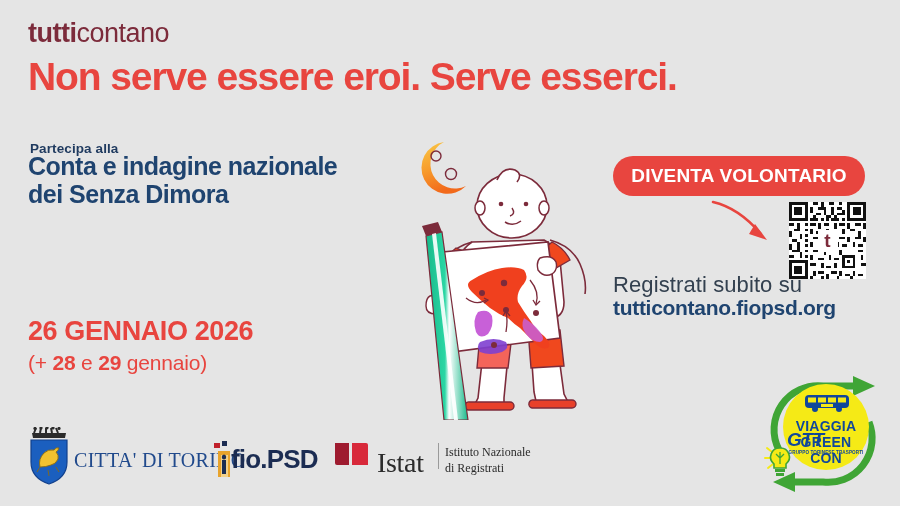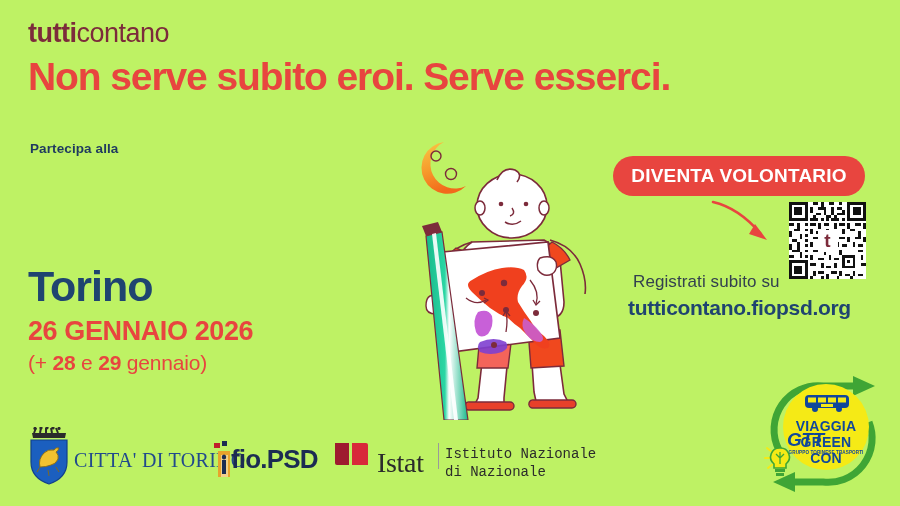--- a/index.html
+++ b/index.html
@@ -7,21 +7,21 @@
     padding: 0;
     background: #ffffff;
   }
   body {
     font-family: "Liberation Sans", sans-serif;
   }
   #poster {
     position: relative;
     width: 900px;
     height: 506px;
-    background: #bef264;
+    background: #e5e5e5;
     overflow: hidden;
   }
 
   
   .brand {
     position: absolute;
     left: 28px;
     top: 20px;
     font-size: 27px;
     letter-spacing: -0.5px;
@@ -153,29 +153,28 @@
     font-size: 19px;
     font-weight: 700;
     color: #7C2B3B;
     line-height: 1;
   }
 
   .register-line {
     position: absolute;
     left: 613px;
     top: 272px;
-    font-size: 17px;
+    font-size: 22px;
     font-weight: 400;
     color: #33404F;
     letter-spacing: 0.1px;
-    margin-left: 20px;
   }
   .register-url {
     position: absolute;
-    left: 628px;
+    left: 613px;
     top: 296px;
     font-size: 21px;
     font-weight: 700;
     color: #1F4470;
     letter-spacing: -0.3px;
     text-decoration: none;
   }
 
   
   .illustration {
@@ -234,22 +233,22 @@
     left: 105px;
     top: 4px;
     width: 1px;
     height: 26px;
     background: #9a9a9a;
   }
   .logo-istat .li-sub {
     position: absolute;
     left: 112px;
     top: 6px;
-    font-family: Liberation Mono, monospace;
-    font-size: 14px;
+    font-family: Liberation Serif, serif;
+    font-size: 12px;
     color: #2B2B2B;
     line-height: 1.32;
     white-space: nowrap;
   }
 
   
   .gtt-badge {
     position: absolute;
     left: 757px;
     top: 372px;
@@ -302,25 +301,28 @@
 </style>
 </head>
 <body>
 
 <div id="poster">
 
   <div class="brand">
     <span class="b-strong">tutti</span><span class="b-light">contano</span>
   </div>
 
-  <div class="headline">Non serve subito eroi. Serve esserci.</div>
+  <div class="headline">Non serve essere eroi. Serve esserci.</div>
 
   <div class="kicker">Partecipa alla</div>
-
-  <div class="city">Torino</div>
+  <div class="subtitle">
+    <div>Conta e indagine nazionale</div>
+    <div>dei Senza Dimora</div>
+  </div>
+
   <div class="date-main">26 GENNAIO 2026</div>
   <div class="date-extra"><span>(+ </span><b>28</b><span> e </span><b>29</b><span> gennaio)</span></div>
 
   <div class="illustration">
     <svg width="220" height="290" viewBox="0 0 220 290" xmlns="http://www.w3.org/2000/svg">
       <defs>
         <linearGradient id="moonGrad" x1="0" y1="0" x2="0.3" y2="1">
           <stop offset="0%" stop-color="#F9C846"></stop>
           <stop offset="55%" stop-color="#F79A2B"></stop>
           <stop offset="100%" stop-color="#F26A1B"></stop>
@@ -583,21 +585,21 @@
 
     <div class="logo-istat">
       <svg width="40" height="30" viewBox="0 0 40 30" xmlns="http://www.w3.org/2000/svg">
         <path d="M2 4 h14 v22 h-12 q-2 0 -2 -2 z" fill="#9E1B2F"></path>
         <path d="M19 4 h14 q2 0 2 2 v20 h-16 z" fill="#D8293A"></path>
       </svg>
       <div class="li-word">Istat</div>
       <div class="li-divider"></div>
       <div class="li-sub">
         <div>Istituto Nazionale</div>
-        <div>di Nazionale</div>
+        <div>di Registrati</div>
       </div>
     </div>
   </div>
 
   <div class="gtt-badge">
     <svg width="130" height="130" viewBox="0 0 130 130" xmlns="http://www.w3.org/2000/svg">
       <g fill="none" stroke="#3FA535" stroke-width="7">
         <path d="M22 78 A44 44 0 0 1 66 14 L104 14"></path>
         <path d="M112 50 A44 44 0 0 1 66 110 L28 110"></path>
       </g>

